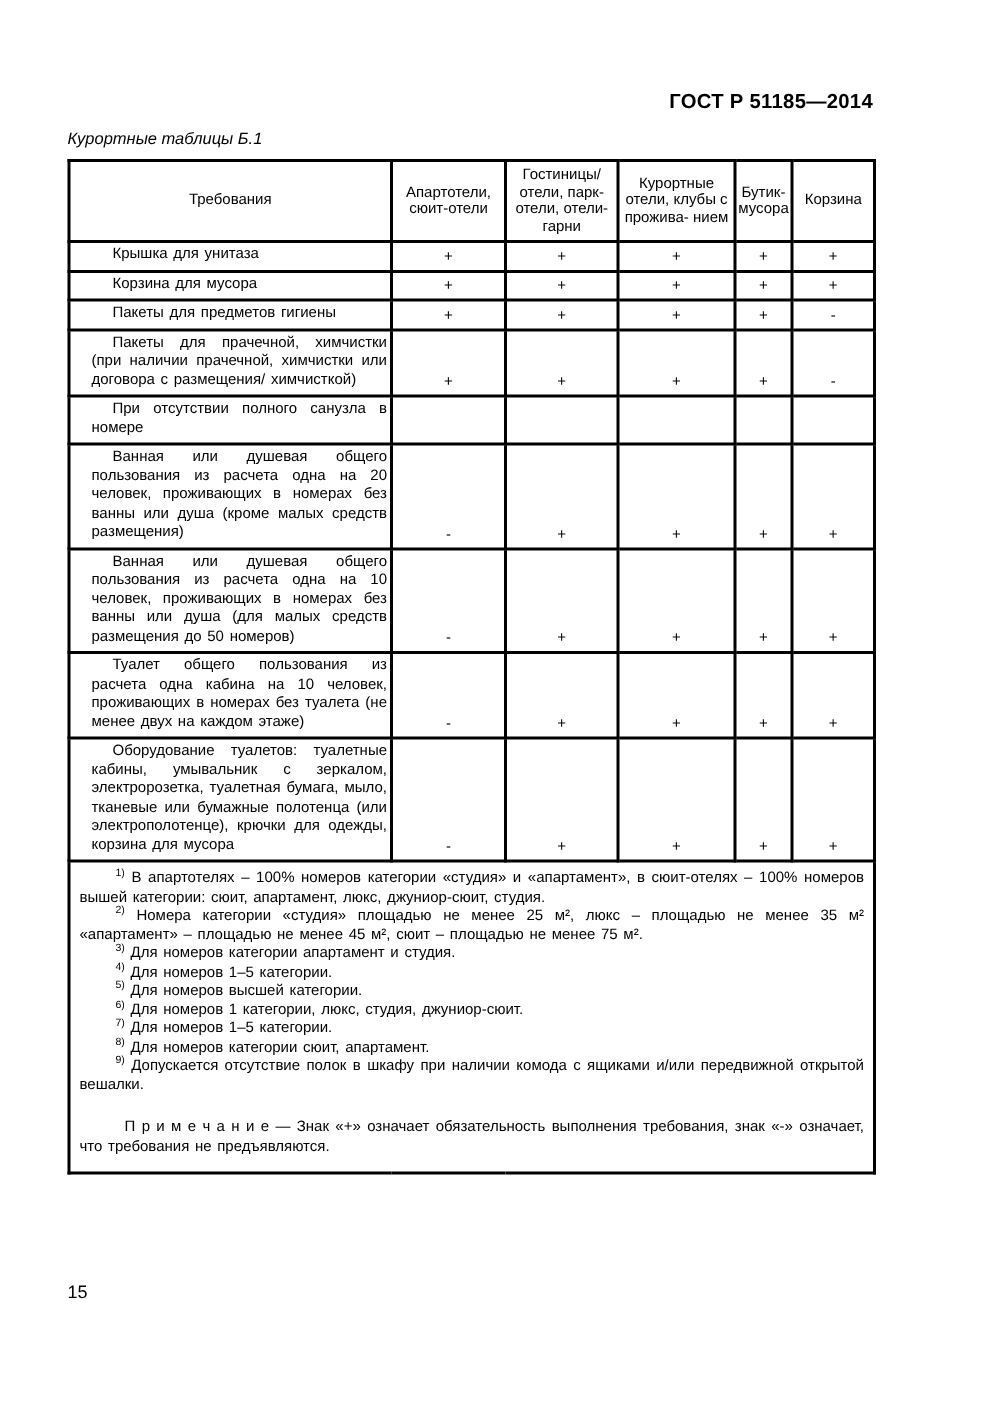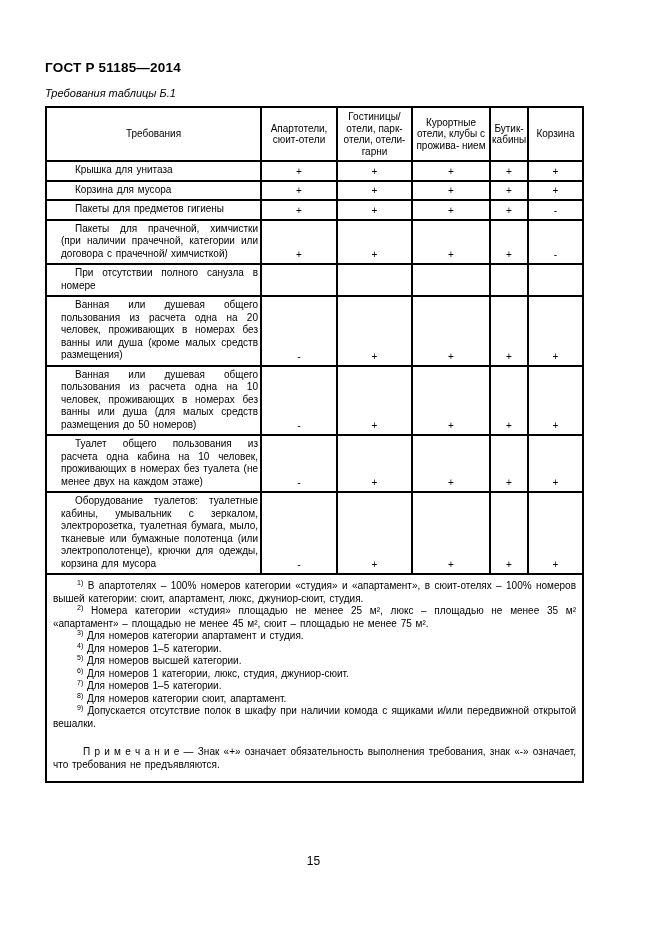--- a/index.html
+++ b/index.html
@@ -13,20 +13,21 @@
     height: 935px;
     font-family: "Liberation Sans", sans-serif;
     color: #000000;
     overflow: hidden;
   }
   .doc-header {
     position: absolute;
     top: 60px;
     left: 45px;
     width: 537px;
+    text-align: right;
     font-size: 13.5px;
     font-weight: bold;
     letter-spacing: 0.2px;
   }
   .table-caption {
     position: absolute;
     top: 87px;
     left: 45px;
     font-size: 11px;
     font-style: italic;
@@ -87,53 +88,53 @@
     line-height: 12.5px;
     text-align: justify;
     text-indent: 30px;
     word-spacing: 1px;
   }
   .page-number {
     position: absolute;
     top: 854px;
     left: 45px;
     width: 537px;
-    text-align: center;
+    text-align: left;
     font-size: 12px;
   }
   col.c0 { width: 215px; }
   col.c1 { width: 76px; }
   col.c2 { width: 75px; }
   col.c3 { width: 78px; }
   col.c4 { width: 38px; }
   col.c5 { width: 55px; }
 </style>
 </head>
 <body>
 
 <div class="doc-header">ГОСТ Р 51185—2014</div>
 
-<div class="table-caption">Требования  таблицы Б.1</div>
+<div class="table-caption">Курортные  таблицы Б.1</div>
 
 <table class="req-table">
   <colgroup>
     <col class="c0">
       <col class="c1">
       <col class="c2">
       <col class="c3">
       <col class="c4">
       <col class="c5">
   </colgroup>
   <thead>
     <tr>
       <th>Требования</th>
       <th>Апартотели, сюит-отели</th>
       <th>Гостиницы/ отели, парк-отели, отели-гарни</th>
       <th>Курортные отели, клубы с прожива- нием</th>
-      <th>Бутик- кабины</th>
+      <th>Бутик- мусора</th>
       <th>Корзина</th>
     </tr>
   </thead>
   <tbody id="table-body">
       <tr>
         <td class="req">Крышка для унитаза</td>
         <td class="val">+</td>
         <td class="val">+</td>
         <td class="val">+</td>
         <td class="val">+</td>
@@ -149,21 +150,21 @@
       </tr>
       <tr>
         <td class="req">Пакеты для предметов гигиены</td>
         <td class="val">+</td>
         <td class="val">+</td>
         <td class="val">+</td>
         <td class="val">+</td>
         <td class="val">-</td>
       </tr>
       <tr>
-        <td class="req">Пакеты для прачечной, химчистки (при наличии прачечной, категории или договора с прачечной/ химчисткой)</td>
+        <td class="req">Пакеты для прачечной, химчистки (при наличии прачечной, химчистки или договора с размещения/ химчисткой)</td>
         <td class="val">+</td>
         <td class="val">+</td>
         <td class="val">+</td>
         <td class="val">+</td>
         <td class="val">-</td>
       </tr>
       <tr>
         <td class="req">При отсутствии полного санузла в номере</td>
         <td class="val"></td>
         <td class="val"></td>

